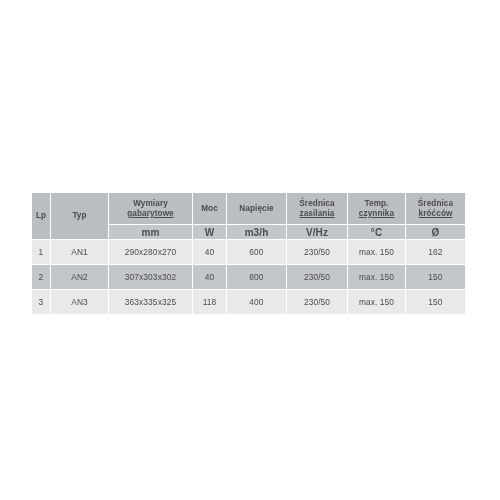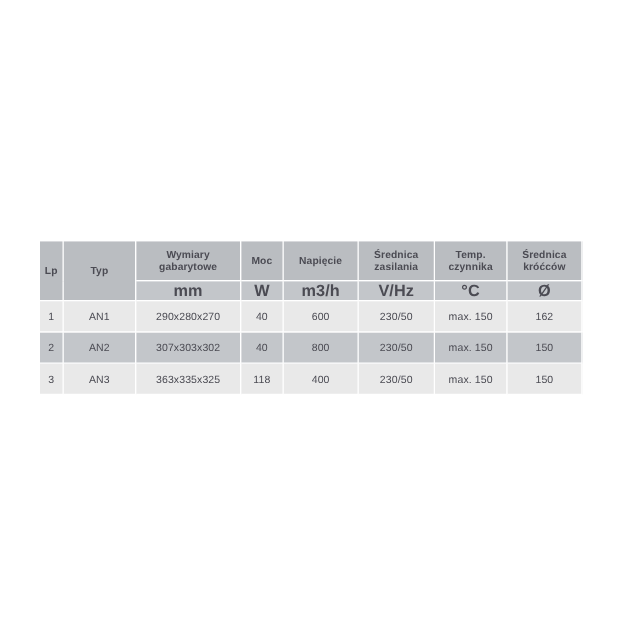--- a/index.html
+++ b/index.html
@@ -69,21 +69,21 @@
     padding: 1px 1px;
   }
   tr.hdr-main > th.span2 {
     
     vertical-align: middle;
   }
 
   tr.hdr-units > td {
     background: #c3c6ca;
     height: 14px;
-    font-size: 13px;
+    font-size: 10px;
     font-weight: bold;
     color: #4b4b53;
     letter-spacing: 0.1px;
   }
 
   
   tr.data-row > td {
     height: 24px;
     font-size: 8.4px;
     color: #4b4b53;
@@ -95,21 +95,21 @@
   td.cell-typ {
     font-weight: bold;
     text-align: left;
     padding-left: 10px;
   }
   td.cell-lp {
     font-weight: normal;
   }
 
   .hdr-l1 { display: block; }
-  .hdr-l2 { display: block; }
+  .hdr-l2 { display: block; text-decoration: underline; }
 </style>
 </head>
 <body>
 
 <div id="canvas">
 
   <div id="spec-table-wrap">
     <table class="spec">
       <colgroup>
         <col class="c-lp">

